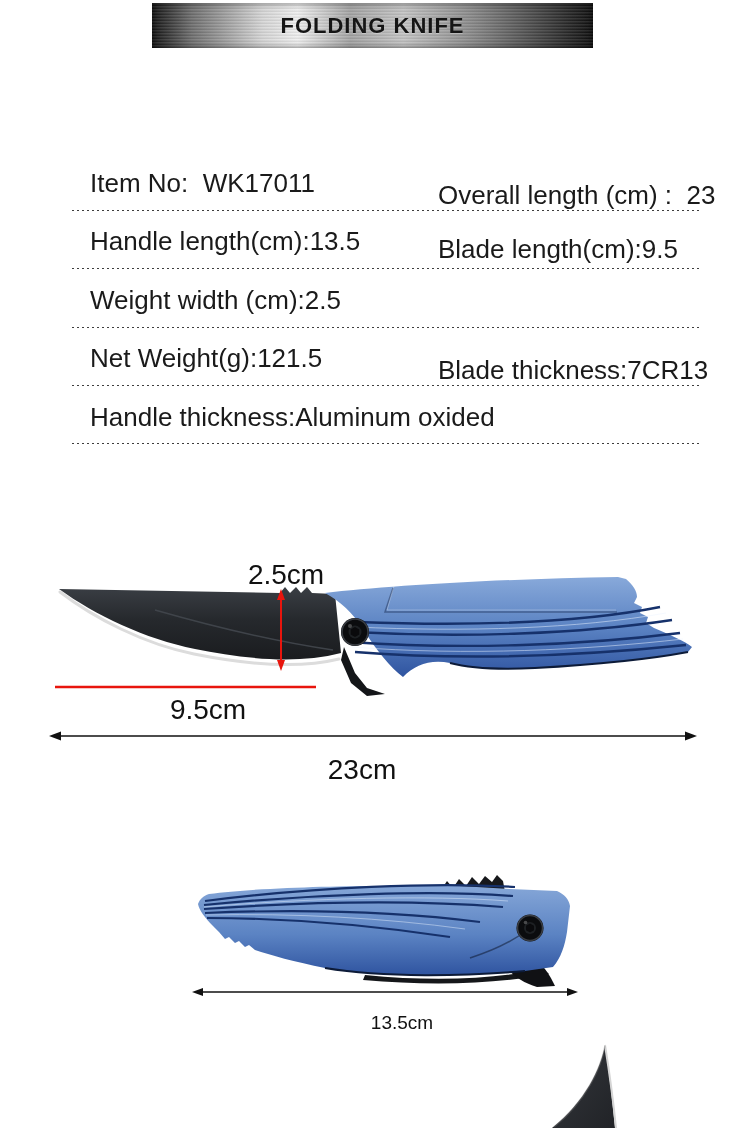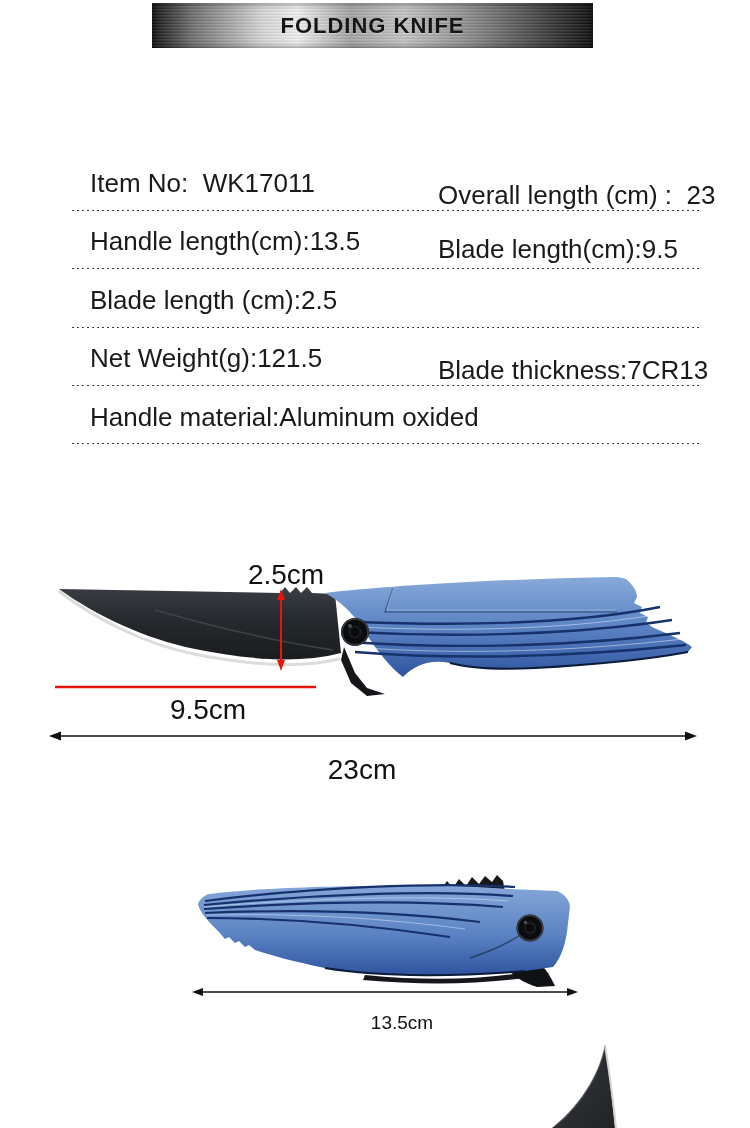--- a/index.html
+++ b/index.html
@@ -60,32 +60,32 @@
     </div>
     <div class="dash-line" style="top:133px"></div>
 
     <div class="spec-row" style="top:151px">
       <span class="spec-cell left">Handle length(cm):13.5</span>
       <span class="spec-cell right">Blade length(cm):9.5</span>
     </div>
     <div class="dash-line" style="top:191px"></div>
 
     <div class="spec-row" style="top:210px">
-      <span class="spec-cell left">Blade length (cm):2.5</span>
+      <span class="spec-cell left">Weight width (cm):2.5</span>
     </div>
     <div class="dash-line" style="top:250px"></div>
 
     <div class="spec-row" style="top:268px">
       <span class="spec-cell left">Net Weight(g):121.5</span>
       <span class="spec-cell right nudge">Blade thickness:7CR13</span>
     </div>
     <div class="dash-line" style="top:308px"></div>
 
     <div class="spec-row" style="top:327px">
-      <span class="spec-cell left">Handle material:Aluminum oxided</span>
+      <span class="spec-cell left">Handle thickness:Aluminum oxided</span>
     </div>
     <div class="dash-line" style="top:366px"></div>
 
     <svg class="fig" style="left:8px; top:478px;" width="660" height="230" viewBox="0 0 660 230">
       <defs>
         <linearGradient id="bladeG" x1="0" y1="0" x2="0" y2="1">
           <stop offset="0" stop-color="#3a3e44"></stop>
             <stop offset="0.45" stop-color="#26292d"></stop>
             <stop offset="1" stop-color="#1a1c1f"></stop>
         </linearGradient>

